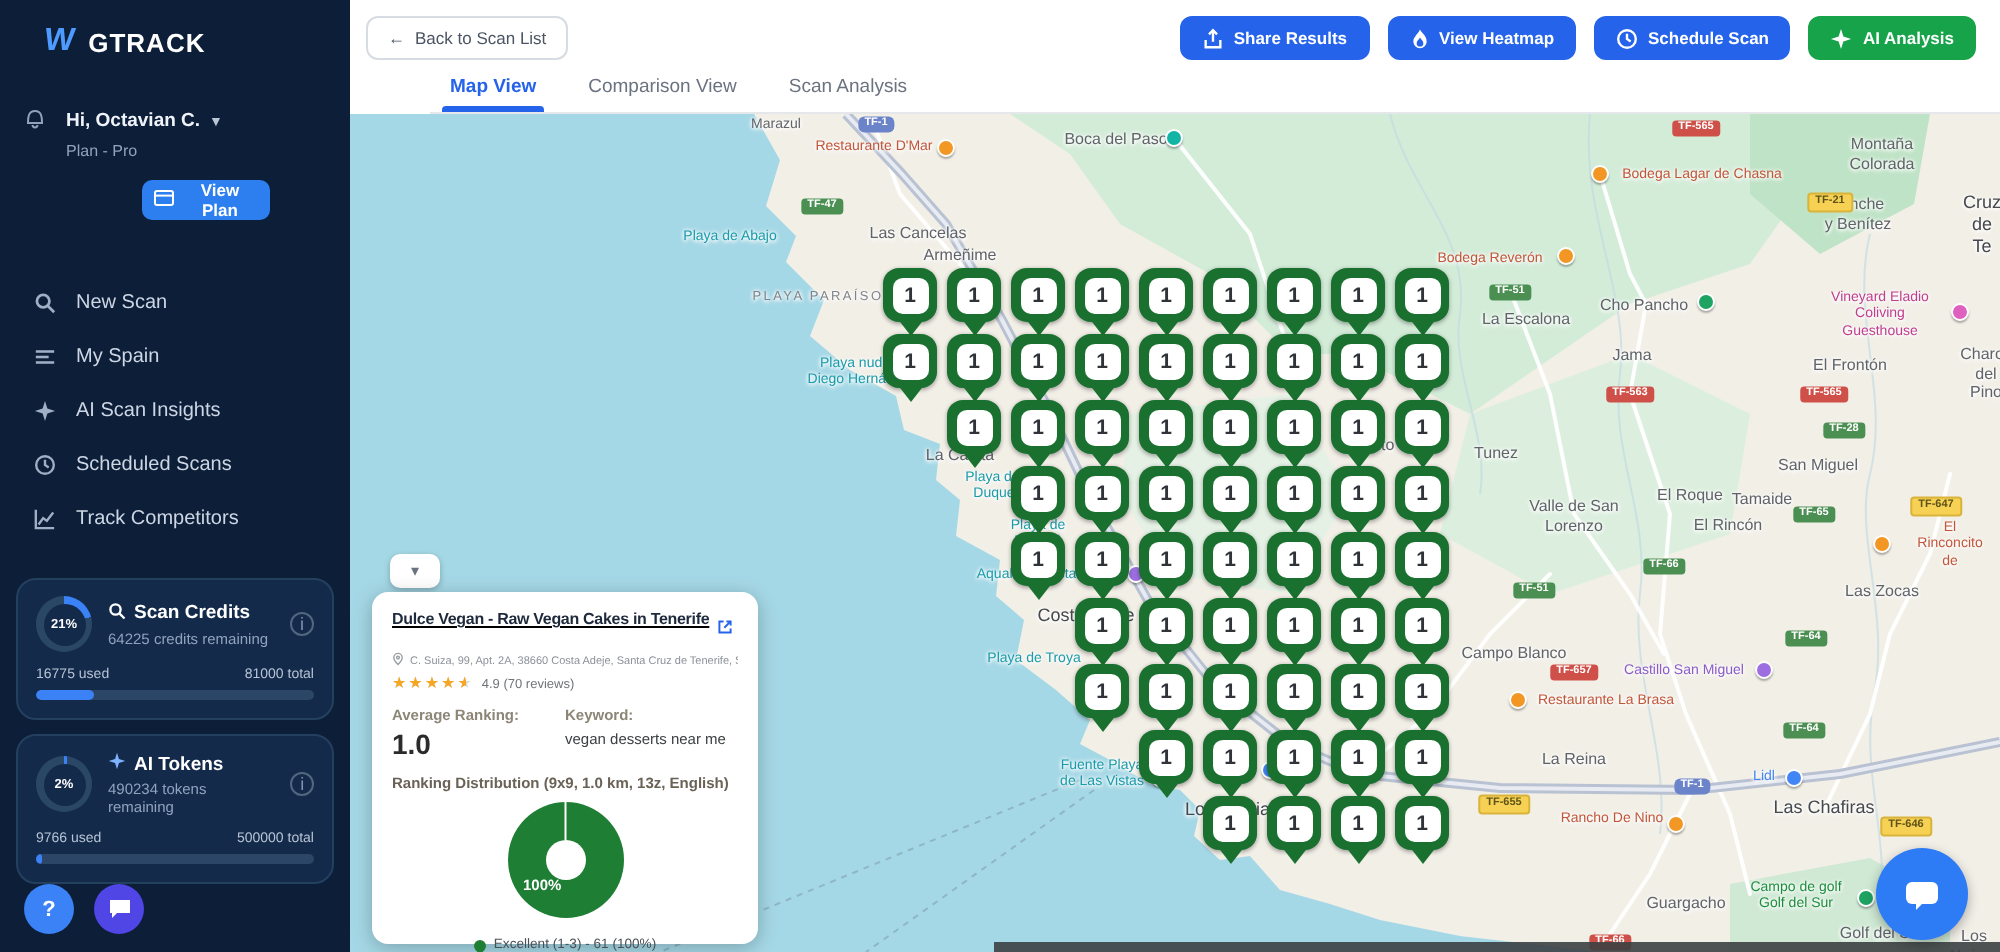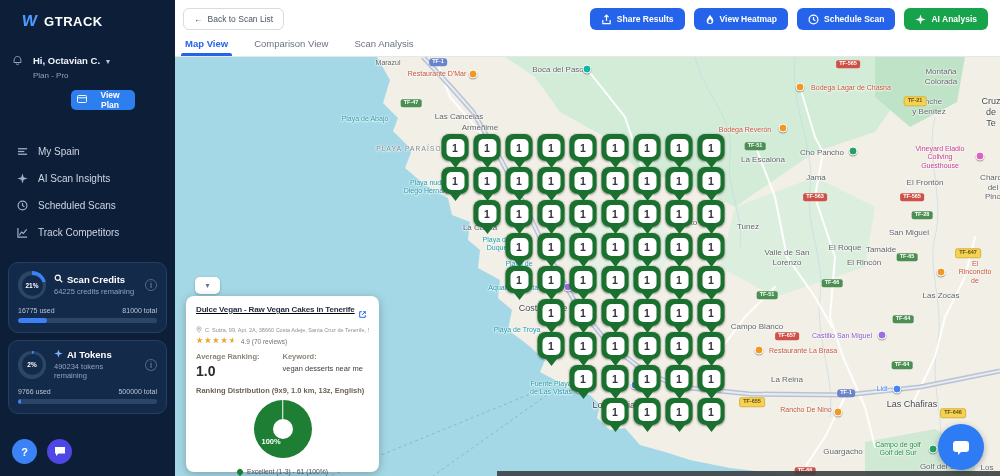--- a/index.html
+++ b/index.html
@@ -37,21 +37,21 @@
   .foot-chat{background:#4f46e5;}
 
   
   .main{flex:1;display:flex;flex-direction:column;background:#fff;min-width:0;}
   .topbar{height:38px;display:flex;align-items:center;padding:0 12px 0 8px;background:#fff;}
   .back-btn{height:22px;border:1px solid #d7dbe2;background:#fff;border-radius:6px;font-size:8.5px;color:#4b5563;display:flex;align-items:center;gap:5px;padding:0 10px;cursor:pointer;font-family:inherit;}
   .actions{margin-left:auto;display:flex;gap:9px;}
   .act-btn{height:22px;border:none;border-radius:6px;color:#fff;font-size:8.5px;font-weight:bold;display:flex;align-items:center;gap:5px;padding:0 11px;cursor:pointer;font-family:inherit;}
   .act-blue{background:#2563eb;}
   .act-green{background:#16a34a;}
-  .tabsbar{height:19px;display:flex;gap:26px;padding-left:10px;border-bottom:1px solid #e5e7eb;background:#fff;}
+  .tabsbar{height:19px;display:flex;gap:26px;padding-left:10px;border-bottom:1px solid #e5e7eb;background:#fff;margin-left:40px;}
   .tab{font-size:9.5px;color:#6b7280;cursor:pointer;position:relative;display:flex;align-items:flex-start;}
   .tab.active{color:#2563eb;font-weight:bold;}
   .tab.active::after{content:"";position:absolute;left:-4px;right:-4px;bottom:0;height:3px;background:#2563eb;border-radius:2px 2px 0 0;}
 
   
   .map{position:relative;width:825px;height:419px;background:#a5d8e6;overflow:hidden;}
   .map svg.base{position:absolute;inset:0;}
   .lbl{position:absolute;transform:translate(-50%,-50%);font-size:8px;color:#606469;text-shadow:0 0 2px #fff,0 0 2px #fff,0 1px 2px #fff;white-space:pre-line;text-align:center;line-height:1.2;pointer-events:none;z-index:3;}
   .lbl.small{font-size:7px;}
   .lbl.caps{font-size:6.5px;letter-spacing:1.2px;color:#80858b;}
@@ -127,20 +127,29 @@
           <span><svg width="10" height="8" viewBox="0 0 10 8" fill="none" stroke="#fff" stroke-width="1">
                 <rect x="0.5" y="0.5" width="9" height="7" rx="1"></rect>
                 <line x1="0.5" y1="2.8" x2="9.5" y2="2.8"></line>
               </svg></span>
           <span>View Plan</span>
         </button>
       </div>
     </div>
 
     <nav class="nav" id="nav">
+        <div class="nav-item">
+          <span class="nico">
+            <svg width="11" height="11" viewBox="0 0 12 12" fill="none" stroke="currentColor" stroke-width="1.5">
+              <circle cx="5" cy="5" r="3.4"></circle>
+              <line x1="7.6" y1="7.6" x2="11" y2="11"></line>
+            </svg>
+          </span>
+          <span>New Scan</span>
+        </div>
         <div class="nav-item">
           <span class="nico">
             <svg width="11" height="11" viewBox="0 0 12 12" fill="none" stroke="currentColor" stroke-width="1.4">
               <line x1="1" y1="3" x2="11" y2="3"></line>
               <line x1="1" y1="6" x2="8" y2="6"></line>
               <line x1="1" y1="9" x2="11" y2="9"></line>
             </svg>
           </span>
           <span>My Spain</span>
         </div>

